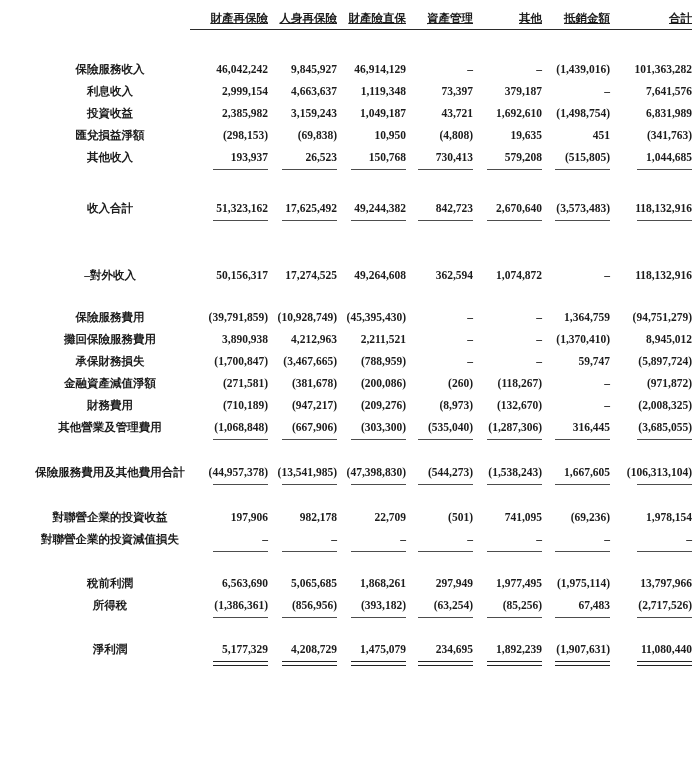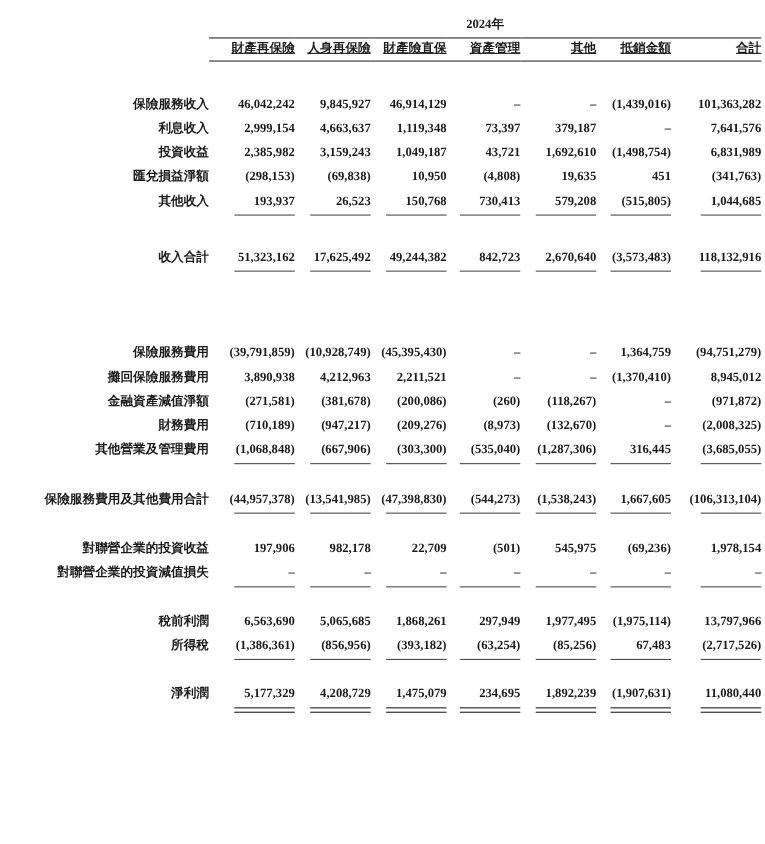--- a/index.html
+++ b/index.html
@@ -8,21 +8,21 @@
     font-family:"Liberation Serif","DejaVu Serif",serif;
     font-weight:bold; color:#1c1c1c;
     -webkit-font-smoothing:antialiased;
   }
   table.fin {
     border-collapse:collapse; table-layout:fixed;
     margin:8px 0 0 30px; width:662px;
     font-size:11.5px; line-height:1;
   }
   td { padding:0; vertical-align:bottom; white-space:nowrap; overflow:visible; }
-  td.lbl { text-align:right; }
+  td.lbl { text-align:center; }
   td.num { text-align:right; }
   tr.yearrow { height:26px; }
   td.year {
     text-align:center; font-size:11.5px; padding-bottom:5px;
     border-bottom:1.5px solid #2b2b2b;
   }
   tr.headrow { height:21px; }
   td.colh {
     padding-bottom:4px;
     border-bottom:1.5px solid #2b2b2b;
@@ -54,24 +54,20 @@
       <col style="width:78px">
       <col style="width:69px">
       <col style="width:69px">
     <col style="width:67px">
       <col style="width:69px">
       <col style="width:68px">
       <col style="width:82px">
   </colgroup>
 
   <tbody>
-      <tr class="yearrow">
-    <td class="lbl"></td>
-    <td class="year" colspan="7">2024年</td>
-  </tr>
 
   <tr class="headrow">
     <td class="lbl"></td>
     <td class="num colh">財產再保險</td>
     <td class="num colh">人身再保險</td>
     <td class="num colh">財產險直保</td>
     <td class="num colh">資產管理</td>
     <td class="num colh">其他</td>
     <td class="num colh">抵銷金額</td>
     <td class="num colh">合計</td>
@@ -191,20 +187,30 @@
           <div class="seg"></div>
         </td>
     <td class="num">
           <div class="seg"></div>
         </td>
   </tr>
   <tr class="sp" style="height:34px">
         <td colspan="8"></td>
       </tr>
 
+  <tr class="data">
+    <td class="lbl">–對外收入</td>
+    <td class="num">50,156,317</td>
+    <td class="num">17,274,525</td>
+    <td class="num">49,264,608</td>
+    <td class="num">362,594</td>
+    <td class="num">1,074,872</td>
+    <td class="num">–</td>
+    <td class="num">118,132,916</td>
+  </tr>
   <tr class="sp" style="height:20px">
         <td colspan="8"></td>
       </tr>
 
   <tr class="data">
     <td class="lbl">保險服務費用</td>
     <td class="num">(39,791,859)</td>
     <td class="num">(10,928,749)</td>
     <td class="num">(45,395,430)</td>
     <td class="num">–</td>
@@ -214,20 +220,30 @@
   </tr>
   <tr class="data">
     <td class="lbl">攤回保險服務費用</td>
     <td class="num">3,890,938</td>
     <td class="num">4,212,963</td>
     <td class="num">2,211,521</td>
     <td class="num">–</td>
     <td class="num">–</td>
     <td class="num">(1,370,410)</td>
     <td class="num">8,945,012</td>
+  </tr>
+  <tr class="data">
+    <td class="lbl">承保財務損失</td>
+    <td class="num">(1,700,847)</td>
+    <td class="num">(3,467,665)</td>
+    <td class="num">(788,959)</td>
+    <td class="num">–</td>
+    <td class="num">–</td>
+    <td class="num">59,747</td>
+    <td class="num">(5,897,724)</td>
   </tr>
   <tr class="data">
     <td class="lbl">金融資產減值淨額</td>
     <td class="num">(271,581)</td>
     <td class="num">(381,678)</td>
     <td class="num">(200,086)</td>
     <td class="num">(260)</td>
     <td class="num">(118,267)</td>
     <td class="num">–</td>
     <td class="num">(971,872)</td>
@@ -317,21 +333,21 @@
   <tr class="sp" style="height:12px">
         <td colspan="8"></td>
       </tr>
 
   <tr class="data">
     <td class="lbl">對聯營企業的投資收益</td>
     <td class="num">197,906</td>
     <td class="num">982,178</td>
     <td class="num">22,709</td>
     <td class="num">(501)</td>
-    <td class="num">545,975</td>
+    <td class="num">741,095</td>
     <td class="num">(69,236)</td>
     <td class="num">1,978,154</td>
   </tr>
   <tr class="data">
     <td class="lbl">對聯營企業的投資減值損失</td>
     <td class="num">–</td>
     <td class="num">–</td>
     <td class="num">–</td>
     <td class="num">–</td>
     <td class="num">–</td>

